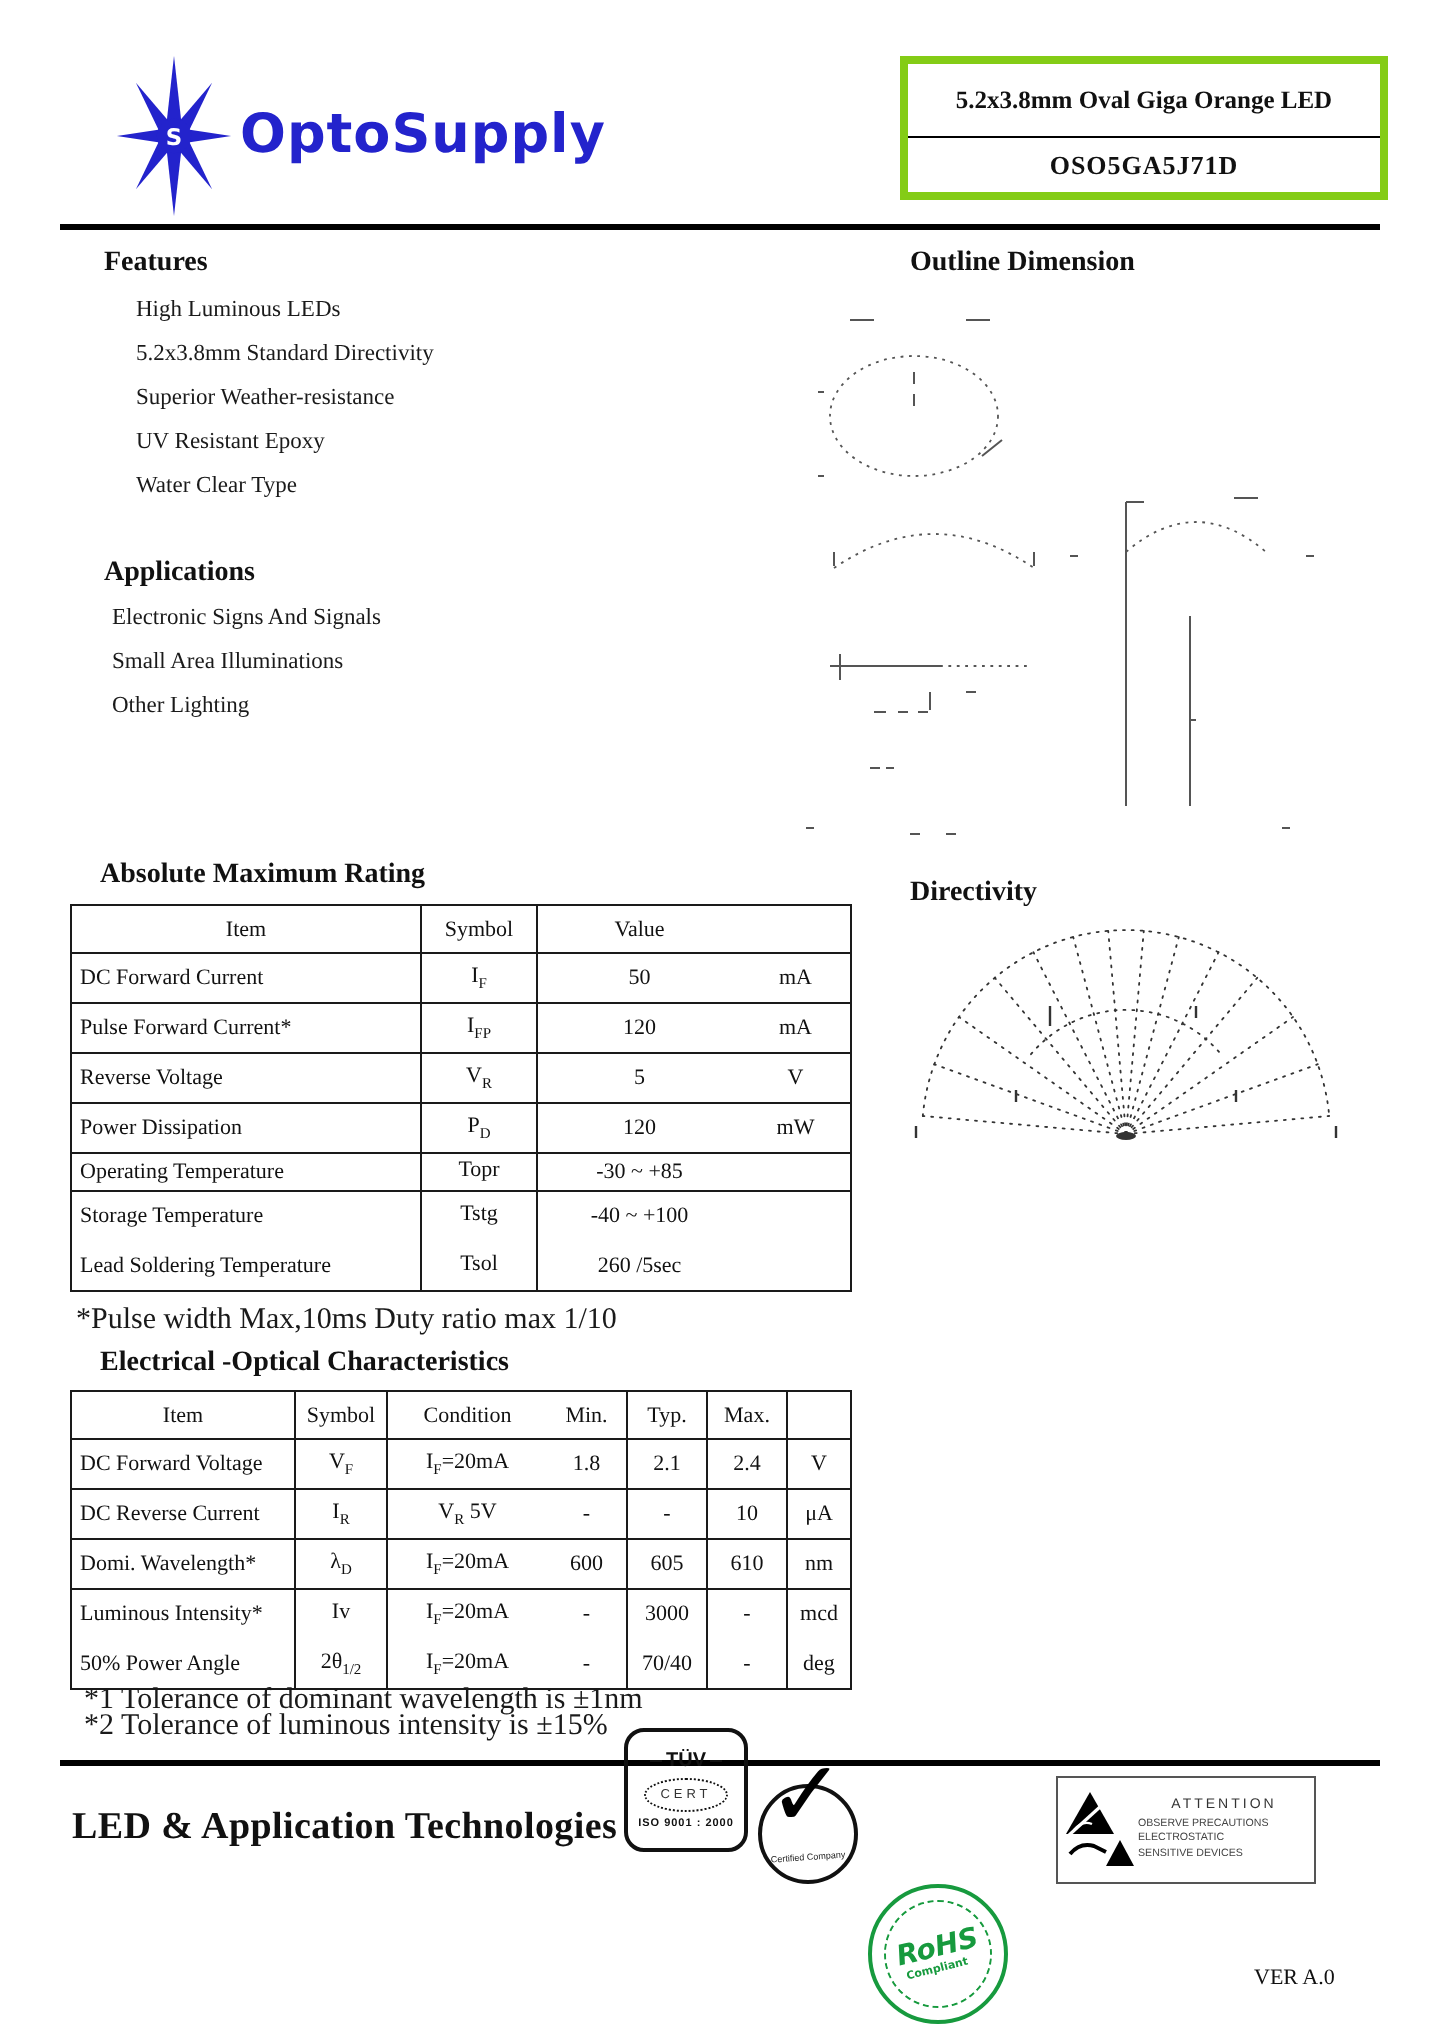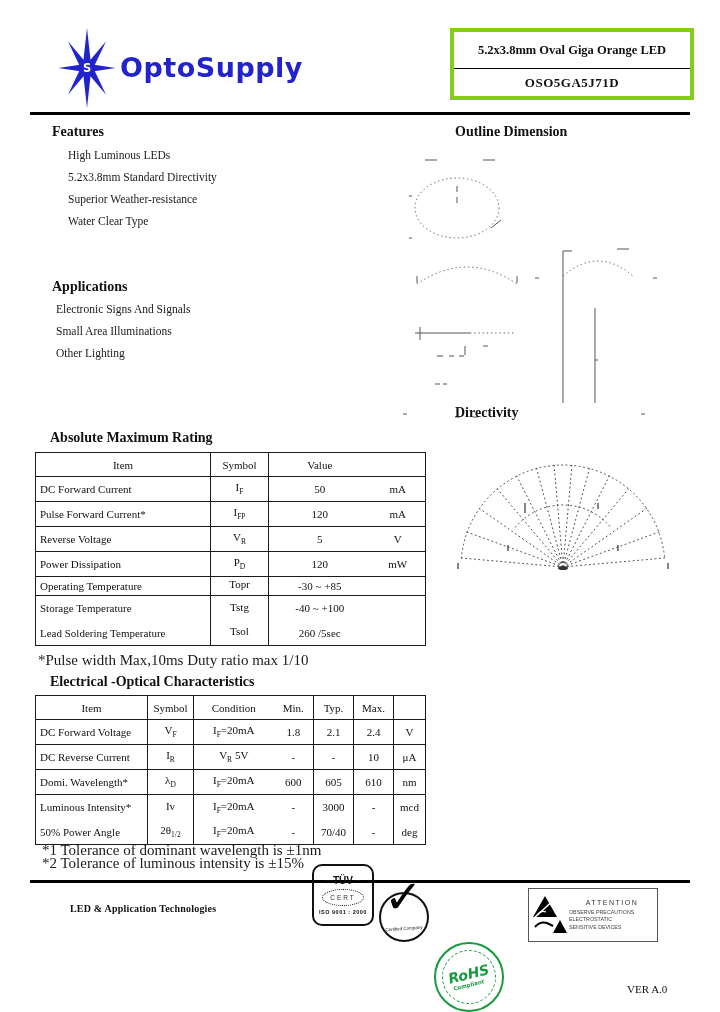--- a/index.html
+++ b/index.html
@@ -28,21 +28,21 @@
   th{text-align:center;}
   .cell-c{text-align:center;}
   .cell-l{text-align:left;}
   .nb-r{border-right:none!important;}
   .nb-l{border-left:none!important;}
   .nb-b{border-bottom:none!important;}
   .nb-t{border-top:none!important;}
   sub{font-size:7.5px;}
   .fnote{font-size:15px;color:#1a1a1a;}
   
-  .company{font-weight:bold;font-size:10px;letter-spacing:0.2px;margin-left:34px;}
+  .company{font-weight:bold;font-size:19px;letter-spacing:0.2px;}
   .tuv{width:58px;height:58px;border:2px solid #111;border-radius:10px;
     display:flex;flex-direction:column;align-items:center;justify-content:center;gap:3px;
     font-family:"Liberation Sans","DejaVu Sans",sans-serif;}
   .tuv-row{display:flex;align-items:center;gap:2px;font-weight:bold;font-size:10px;}
   .tuv-dash{width:6px;height:1.5px;background:#111;}
   .tuv-ellipse{width:40px;height:15px;border:1.5px dotted #111;border-radius:50%;
     display:flex;align-items:center;justify-content:center;font-size:6.5px;letter-spacing:2px;color:#333;}
   .tuv-iso{font-size:5.5px;font-weight:bold;letter-spacing:0.5px;}
   .chk{width:56px;height:58px;position:relative;}
   .chk-circle{position:absolute;left:3px;top:6px;width:46px;height:46px;border:2.5px solid #111;border-radius:50%;}
@@ -91,20 +91,21 @@
     <div class="tb-bot">OSO5GA5J71D</div>
   </div>
 
   <div class="abs rule" style="left:30px;top:112px;width:660px;"></div>
 
   <div class="abs sec-h" style="left:52px;top:124px;">Features</div>
   <div class="abs" style="left:68px;top:149px;width:340px;">
     <div class="feat-item">High Luminous LEDs</div>
     <div class="feat-item">5.2x3.8mm Standard Directivity</div>
     <div class="feat-item">Superior Weather-resistance</div>
+    <div class="feat-item">UV Resistant Epoxy</div>
     <div class="feat-item">Water Clear Type</div>
   </div>
 
   <div class="abs sec-h" style="left:52px;top:279px;">Applications</div>
   <div class="abs" style="left:56px;top:303px;width:340px;">
     <div class="feat-item">Electronic Signs And Signals</div>
     <div class="feat-item">Small Area Illuminations</div>
     <div class="feat-item">Other Lighting</div>
   </div>
 
@@ -206,21 +207,21 @@
         <td class="cell-l nb-t">Lead Soldering Temperature</td>
         <td class="cell-c nb-t"><span>Tsol</span><sub></sub></td>
         <td class="cell-c nb-r nb-t">260  /5sec</td>
         <td class="cell-c nb-l nb-t"></td>
       </tr>
     </tbody>
       </table>
   </div>
   <div class="abs fnote" style="left:38px;top:652px;">*Pulse width Max,10ms    Duty ratio max 1/10</div>
 
-  <div class="abs sec-h" style="left:455px;top:405px;">Directivity</div>
+  <div class="abs sec-h" style="left:455px;top:439px;">Directivity</div>
   <div class="abs" style="left:448px;top:455px;">
     <svg width="232" height="118" viewBox="0 0 232 118">
       <g stroke="#333" stroke-width="0.9" stroke-dasharray="1 3.4" fill="none" stroke-linecap="round">
         <line x1="115" y1="112" x2="13.4" y2="103"></line>
         <line x1="115" y1="112" x2="19.1" y2="77.1"></line>
         <line x1="115" y1="112" x2="31.5" y2="53.5"></line>
         <line x1="115" y1="112" x2="49.4" y2="33.9"></line>
         <line x1="115" y1="112" x2="68.7" y2="21.1"></line>
         <line x1="115" y1="112" x2="88.6" y2="13.5"></line>
         <line x1="115" y1="112" x2="106.1" y2="10.4"></line>

